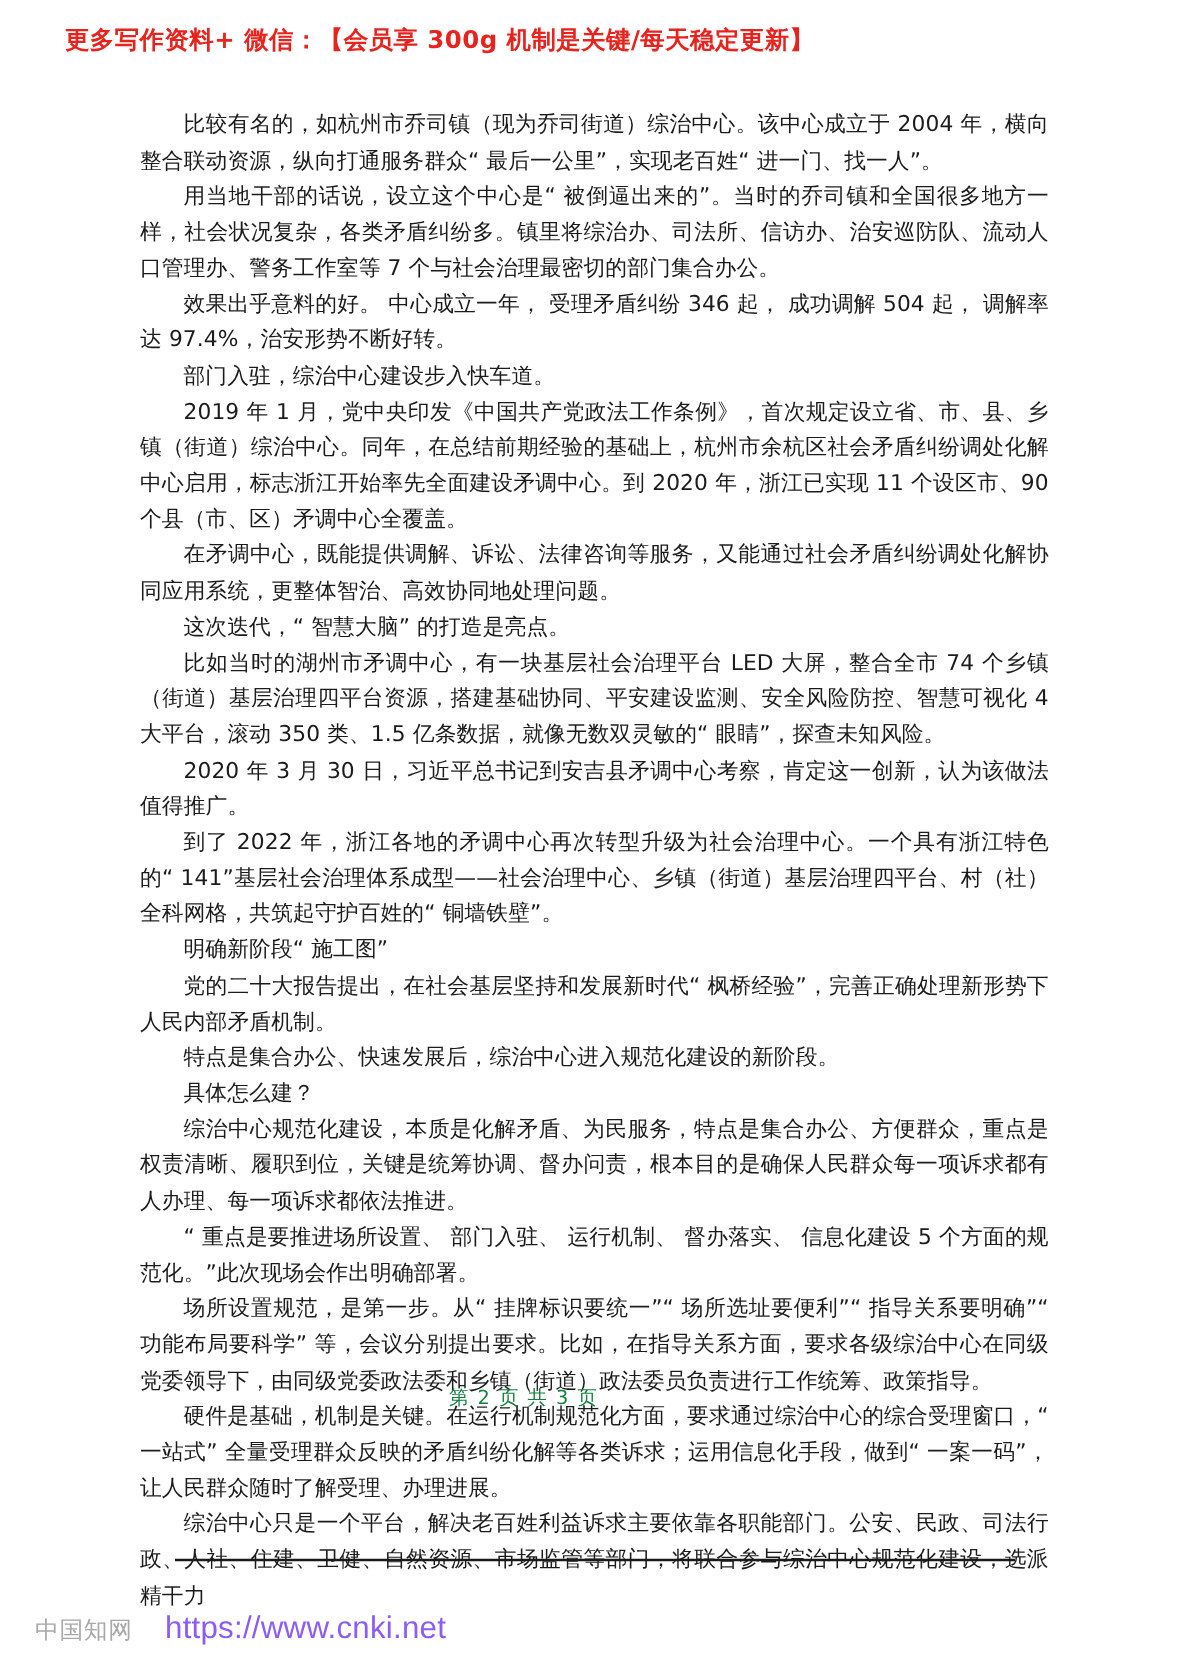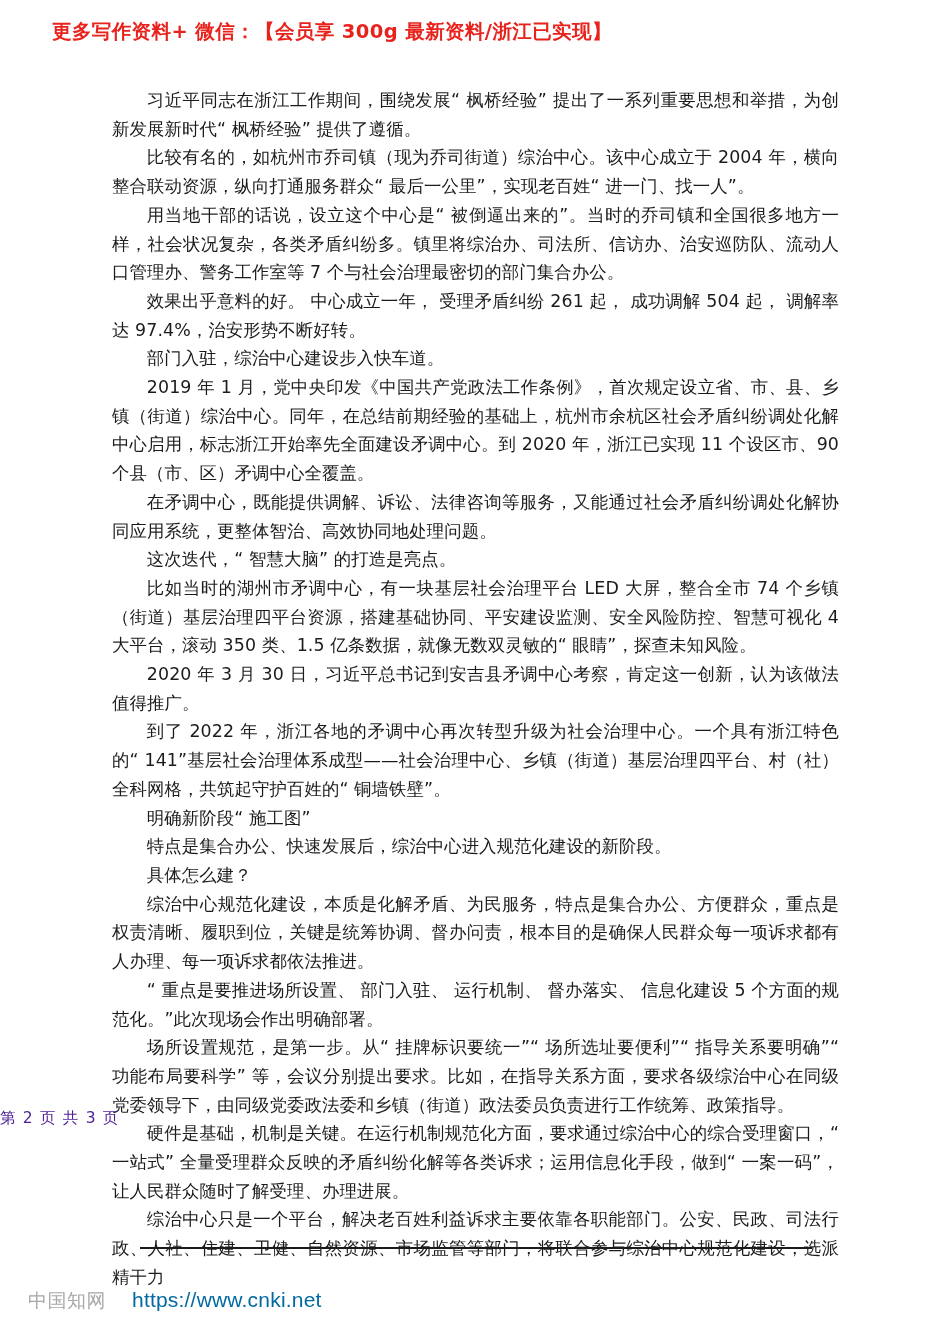--- a/index.html
+++ b/index.html
@@ -53,24 +53,24 @@
     letter-spacing: 0.1px;
     word-break: break-all;
   }
 
   
   .page-number {
     position: absolute;
     left: 0;
     top: 1108px;
     width: 838px;
-    text-align: left;
+    text-align: center;
     font-family: "DejaVu Sans", "Liberation Sans", sans-serif;
     font-size: 15.5px;
-    color: #4c1d95;
+    color: #15803d;
     letter-spacing: 1.2px;
   }
 
   
   .bottom-rule {
     position: absolute;
     left: 140px;
     top: 1247px;
     width: 672px;
     height: 2px;
@@ -88,45 +88,45 @@
     white-space: nowrap;
   }
   .wm-logo {
     font-family: "DejaVu Sans", "Liberation Sans", sans-serif;
     font-size: 19px;
     color: #a8a8a8;
     letter-spacing: 0.5px;
   }
   .wm-url {
     font-family: "Liberation Sans", "DejaVu Sans", sans-serif;
-    font-size: 21px;
-    color: #0369a1;
+    font-size: 25px;
+    color: #8b5cf6;
     letter-spacing: 0.2px;
   }
 </style>
 </head>
 <body>
 
 <div class="page">
 
-  <div class="promo-banner">更多写作资料+ 微信：【会员享 300g 最新资料/浙江已实现】</div>
+  <div class="promo-banner">更多写作资料+ 微信：【会员享 300g 机制是关键/每天稳定更新】</div>
 
   <div class="doc-body">
-      <p class="para">习近平同志在浙江工作期间，围绕发展“ 枫桥经验” 提出了一系列重要思想和举措，为创新发展新时代“ 枫桥经验” 提供了遵循。</p>
       <p class="para">比较有名的，如杭州市乔司镇（现为乔司街道）综治中心。该中心成立于 2004 年，横向整合联动资源，纵向打通服务群众“ 最后一公里”，实现老百姓“ 进一门、找一人”。</p>
       <p class="para">用当地干部的话说，设立这个中心是“ 被倒逼出来的”。当时的乔司镇和全国很多地方一样，社会状况复杂，各类矛盾纠纷多。镇里将综治办、司法所、信访办、治安巡防队、流动人口管理办、警务工作室等 7 个与社会治理最密切的部门集合办公。</p>
-      <p class="para">效果出乎意料的好。 中心成立一年， 受理矛盾纠纷 261 起， 成功调解 504 起， 调解率达 97.4%，治安形势不断好转。</p>
+      <p class="para">效果出乎意料的好。 中心成立一年， 受理矛盾纠纷 346 起， 成功调解 504 起， 调解率达 97.4%，治安形势不断好转。</p>
       <p class="para">部门入驻，综治中心建设步入快车道。</p>
       <p class="para">2019 年 1 月，党中央印发《中国共产党政法工作条例》，首次规定设立省、市、县、乡镇（街道）综治中心。同年，在总结前期经验的基础上，杭州市余杭区社会矛盾纠纷调处化解中心启用，标志浙江开始率先全面建设矛调中心。到 2020 年，浙江已实现 11 个设区市、90 个县（市、区）矛调中心全覆盖。</p>
       <p class="para">在矛调中心，既能提供调解、诉讼、法律咨询等服务，又能通过社会矛盾纠纷调处化解协同应用系统，更整体智治、高效协同地处理问题。</p>
       <p class="para">这次迭代，“ 智慧大脑” 的打造是亮点。</p>
       <p class="para">比如当时的湖州市矛调中心，有一块基层社会治理平台 LED 大屏，整合全市 74 个乡镇（街道）基层治理四平台资源，搭建基础协同、平安建设监测、安全风险防控、智慧可视化 4 大平台，滚动 350 类、1.5 亿条数据，就像无数双灵敏的“ 眼睛”，探查未知风险。</p>
       <p class="para">2020 年 3 月 30 日，习近平总书记到安吉县矛调中心考察，肯定这一创新，认为该做法值得推广。</p>
       <p class="para">到了 2022 年，浙江各地的矛调中心再次转型升级为社会治理中心。一个具有浙江特色的“ 141”基层社会治理体系成型——社会治理中心、乡镇（街道）基层治理四平台、村（社）全科网格，共筑起守护百姓的“ 铜墙铁壁”。</p>
       <p class="para">明确新阶段“ 施工图”</p>
+      <p class="para">党的二十大报告提出，在社会基层坚持和发展新时代“ 枫桥经验”，完善正确处理新形势下人民内部矛盾机制。</p>
       <p class="para">特点是集合办公、快速发展后，综治中心进入规范化建设的新阶段。</p>
       <p class="para">具体怎么建？</p>
       <p class="para">综治中心规范化建设，本质是化解矛盾、为民服务，特点是集合办公、方便群众，重点是权责清晰、履职到位，关键是统筹协调、督办问责，根本目的是确保人民群众每一项诉求都有人办理、每一项诉求都依法推进。</p>
       <p class="para">“ 重点是要推进场所设置、 部门入驻、 运行机制、 督办落实、 信息化建设 5 个方面的规范化。”此次现场会作出明确部署。</p>
       <p class="para">场所设置规范，是第一步。从“ 挂牌标识要统一”“ 场所选址要便利”“ 指导关系要明确”“ 功能布局要科学” 等，会议分别提出要求。比如，在指导关系方面，要求各级综治中心在同级党委领导下，由同级党委政法委和乡镇（街道）政法委员负责进行工作统筹、政策指导。</p>
       <p class="para">硬件是基础，机制是关键。在运行机制规范化方面，要求通过综治中心的综合受理窗口，“ 一站式” 全量受理群众反映的矛盾纠纷化解等各类诉求；运用信息化手段，做到“ 一案一码”，让人民群众随时了解受理、办理进展。</p>
       <p class="para">综治中心只是一个平台，解决老百姓利益诉求主要依靠各职能部门。公安、民政、司法行政、人社、住建、卫健、自然资源、市场监管等部门，将联合参与综治中心规范化建设，选派精干力</p>
     </div>
 
   <div class="page-number">第 2 页 共 3 页</div>

